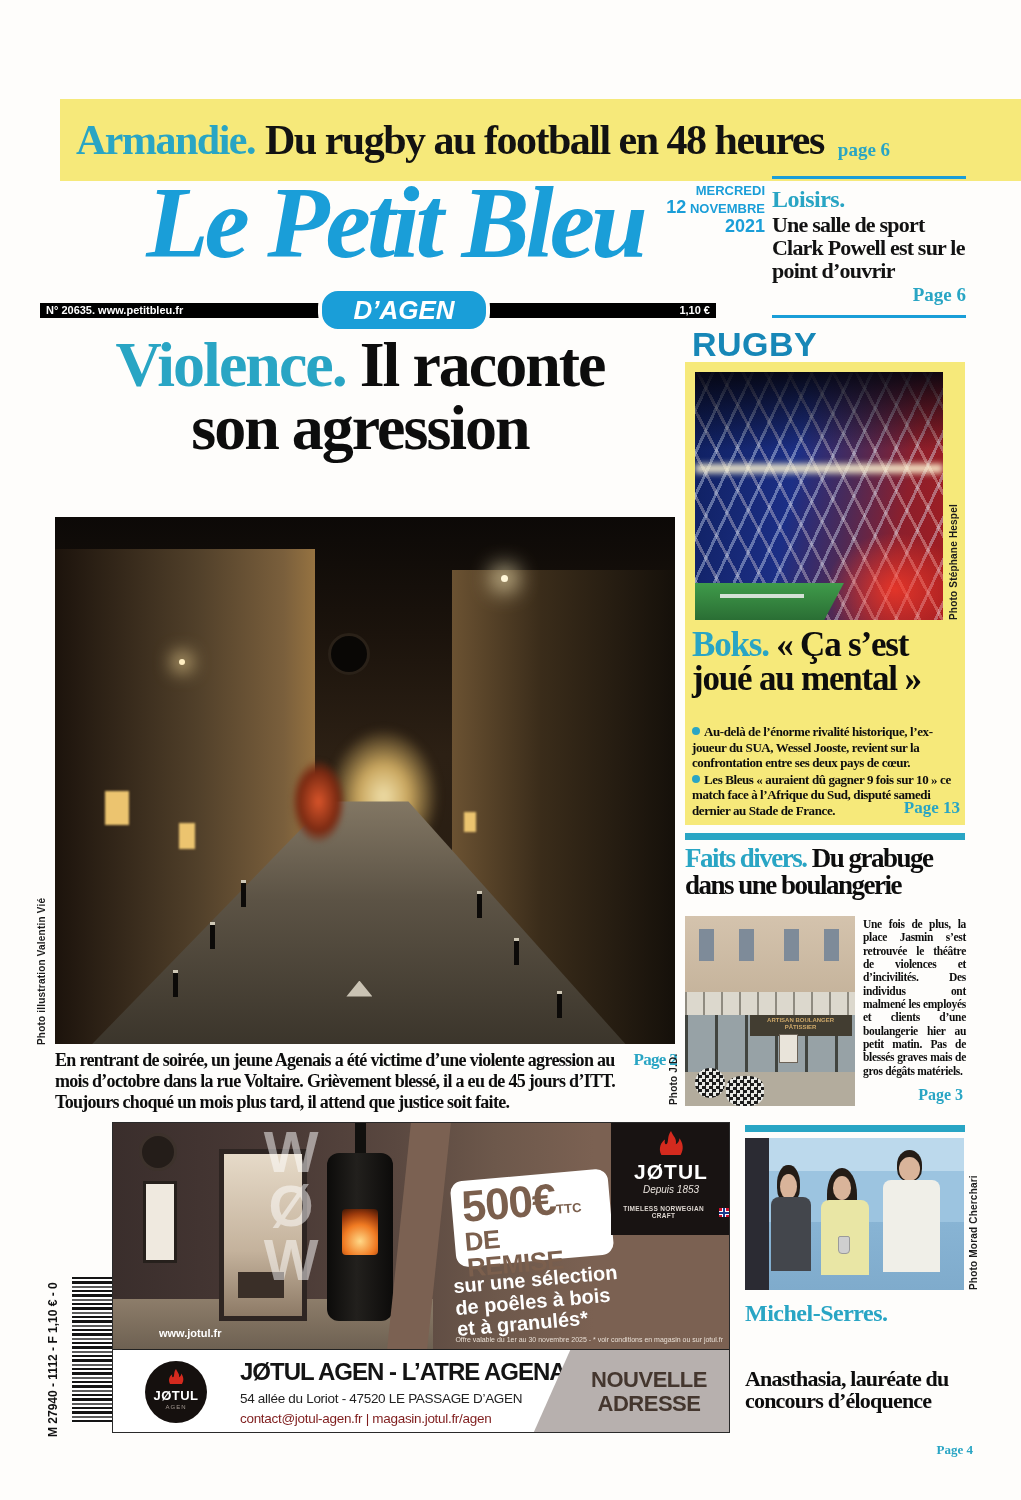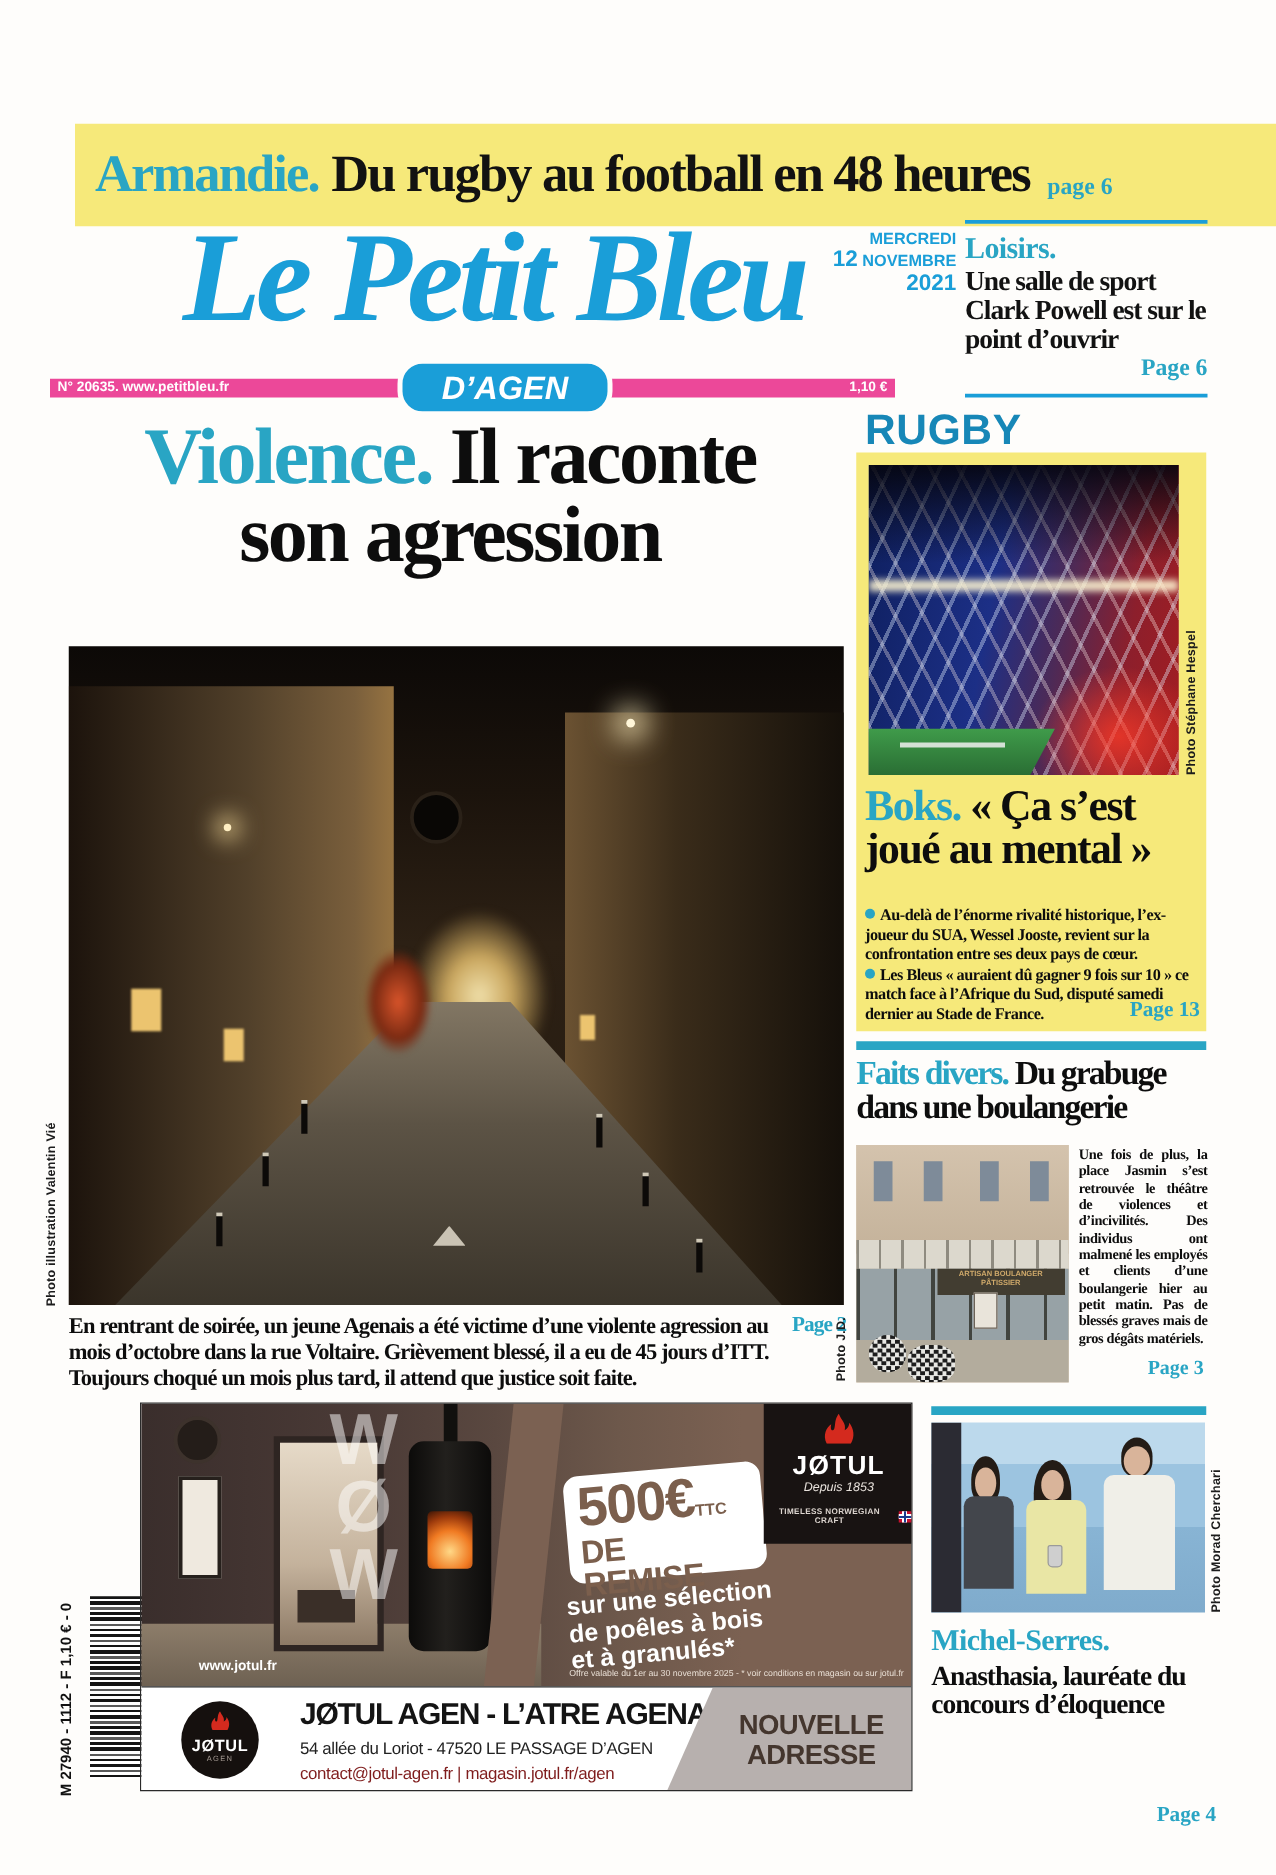--- a/index.html
+++ b/index.html
@@ -14,21 +14,21 @@
           display:flex;align-items:center;padding-left:16px;box-sizing:border-box;}
   .banner .k{font-size:42px;font-weight:bold;letter-spacing:-1.5px;color:#29a5c4;white-space:nowrap;}
   .banner .t{font-size:42px;font-weight:bold;letter-spacing:-1.5px;color:#121212;margin-left:10px;white-space:nowrap;}
   .banner .p{font-size:19px;font-weight:bold;color:#29a5c4;margin-left:14px;margin-top:20px;white-space:nowrap;}
 
   
   .mast-title{left:70px;top:172px;width:650px;text-align:center;font-size:102px;font-weight:bold;
               font-style:italic;color:#1a9ed8;letter-spacing:-4px;line-height:1;}
   .date{left:610px;top:184px;width:155px;text-align:right;color:#1a9ed8;font-weight:bold;line-height:1.08;font-size:13px;}
   .date .big{font-size:18px;}
-  .topbar{left:40px;top:303px;width:676px;height:15px;background:#ec4899;color:#fff;font-weight:bold;
+  .topbar{left:40px;top:303px;width:676px;height:15px;background:#000000;color:#fff;font-weight:bold;
           font-size:11px;line-height:15px;display:flex;justify-content:space-between;padding:0 6px;box-sizing:border-box;}
   .pill{left:318px;top:287px;width:164px;height:38px;background:#1a9ed8;border-radius:20px;border:4px solid #fefdfb;
         color:#fff;font-weight:bold;font-style:italic;font-size:26px;text-align:center;line-height:38px;box-sizing:content-box;}
 
   
   .loisirs{left:772px;top:176px;width:194px;border-top:3px solid #1a9ed8;border-bottom:3px solid #1a9ed8;
            padding:7px 0 9px 0;}
   .loisirs .k{font-size:24px;font-weight:bold;color:#29a5c4;letter-spacing:-0.5px;}
   .loisirs .t{font-size:22px;font-weight:bold;line-height:1.05;letter-spacing:-0.8px;color:#121212;}
   .loisirs .p{font-size:19px;font-weight:bold;color:#29a5c4;text-align:right;margin-top:2px;}
@@ -183,23 +183,23 @@
   .ms-bar{left:745px;top:1125px;width:220px;height:7px;background:#29a5c4;}
   .photo-ms{left:745px;top:1138px;width:219px;height:152px;overflow:hidden;
      background:linear-gradient(180deg,#bcd9ec 0%,#bcd9ec 22%,#9cc4e0 22%,#9cc4e0 55%,#88b4d4 55%,#7fabcc 100%);}
   .ms-dark{position:absolute;left:0;top:0;width:11%;height:100%;background:#2b2b33;}
   .person{position:absolute;}
   .head{position:absolute;border-radius:50%;background:#d9b49a;}
   .hair{position:absolute;border-radius:50% 50% 40% 40%;background:#241c16;}
   .torso{position:absolute;border-radius:8px 8px 0 0;}
   .trophy{position:absolute;width:10px;height:16px;background:#cfcfcf;border-radius:2px 2px 4px 4px;border:1px solid #9a9a9a;}
   .ms-kicker{left:745px;top:1300px;font-weight:bold;font-size:24px;color:#29a5c4;letter-spacing:-0.5px;}
-  .ms-title{left:745px;top:1330px;width:232px;font-weight:bold;font-size:22px;line-height:1.0;letter-spacing:-0.8px;}
+  .ms-title{left:745px;top:1368px;width:232px;font-weight:bold;font-size:22px;line-height:1.0;letter-spacing:-0.8px;}
   .ms-body{left:745px;top:1390px;width:228px;font-weight:bold;font-size:12.5px;line-height:1.2;letter-spacing:-0.4px;}
-  .ms-page{left:745px;top:1442px;width:228px;text-align:right;color:#29a5c4;font-weight:bold;font-size:17px;}
+  .ms-page{left:745px;top:1442px;width:228px;text-align:right;color:#29a5c4;font-weight:bold;font-size:13px;}
 </style>
 </head>
 <body>
 
 <div class="page">
 
   <div class="abs banner">
     <span class="k">Armandie.</span>
     <span class="t">Du rugby au football en 48 heures</span>
     <span class="p">page 6</span>

